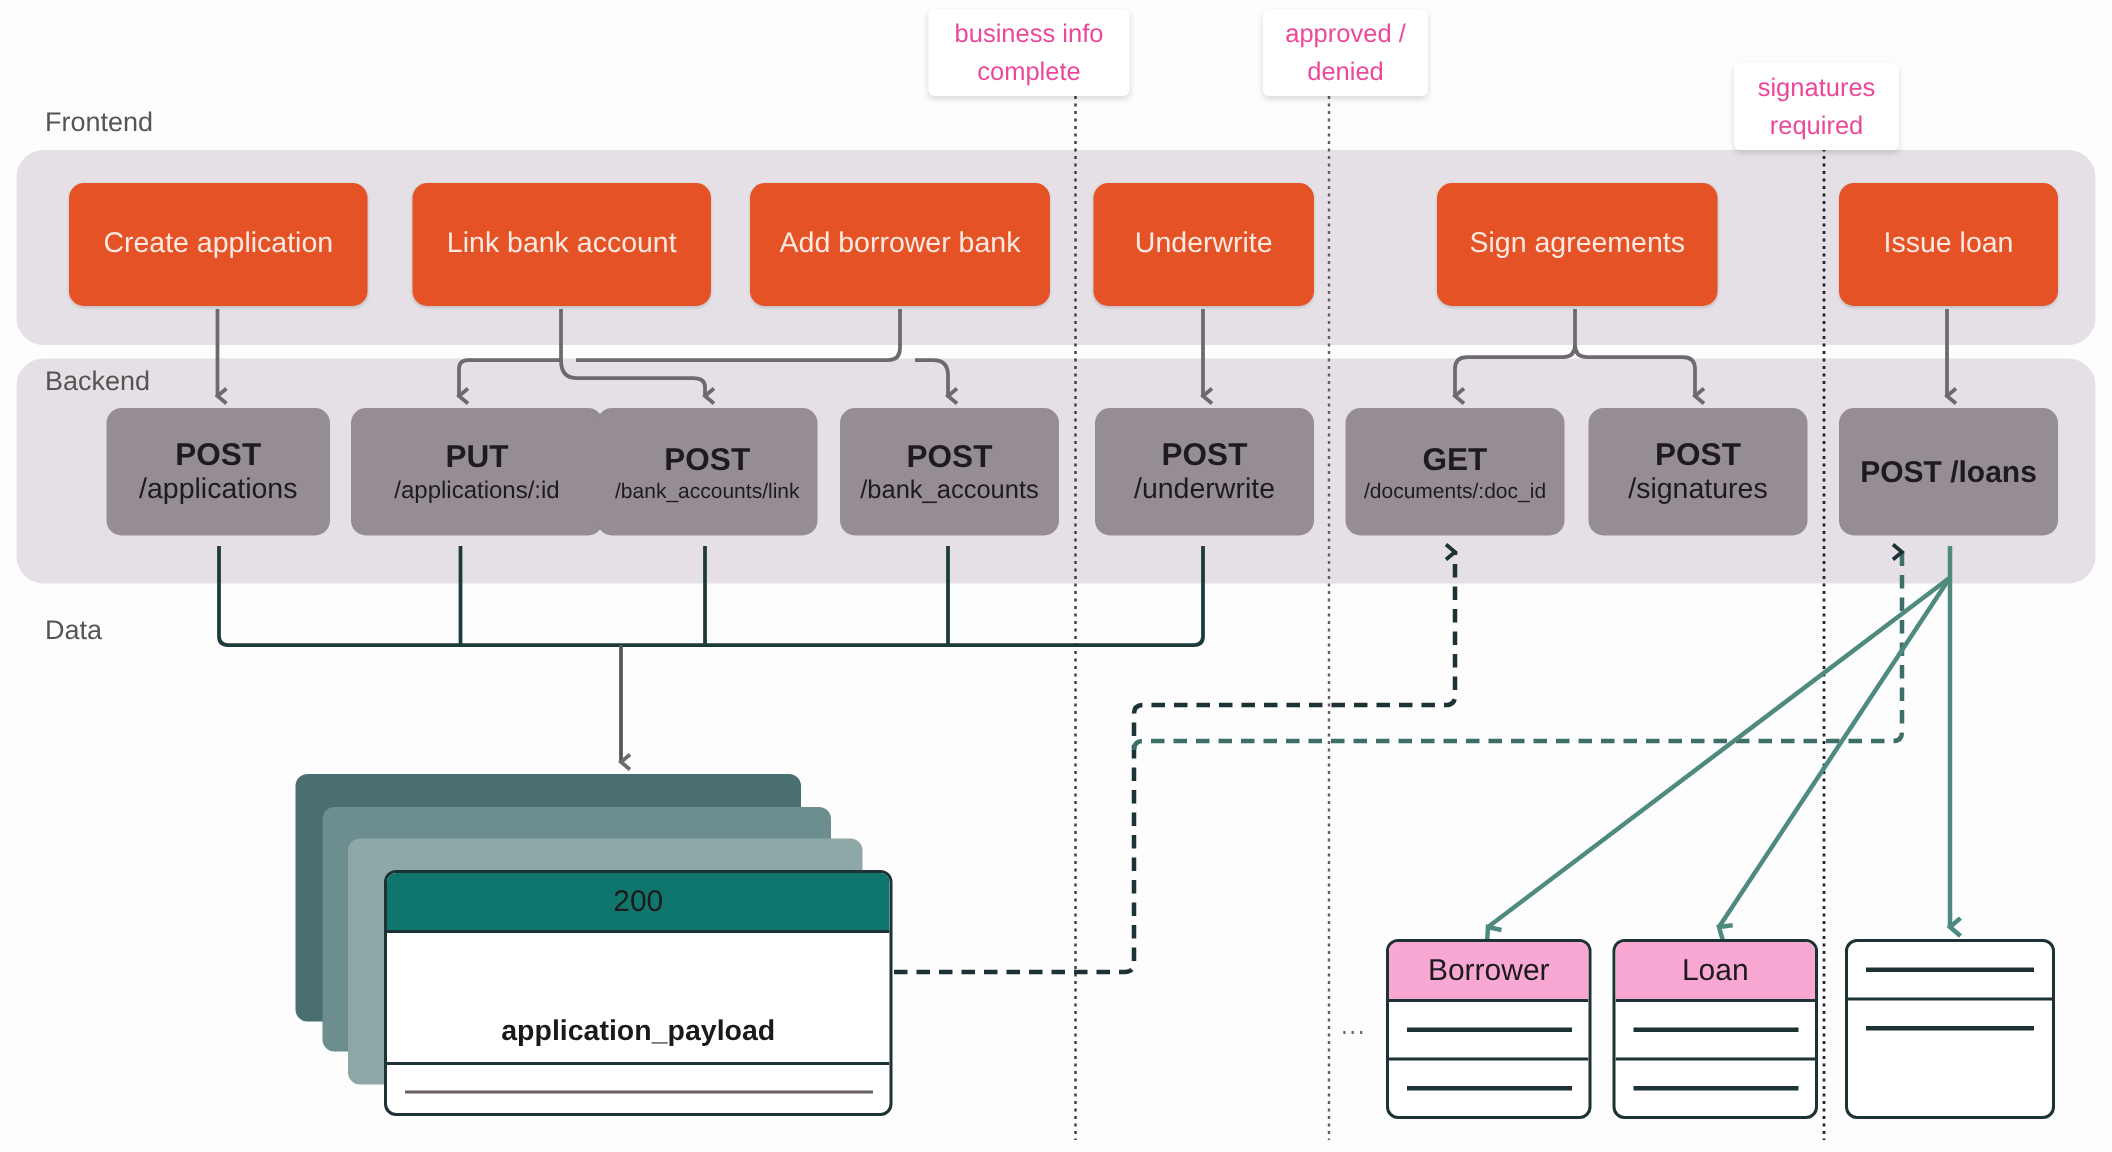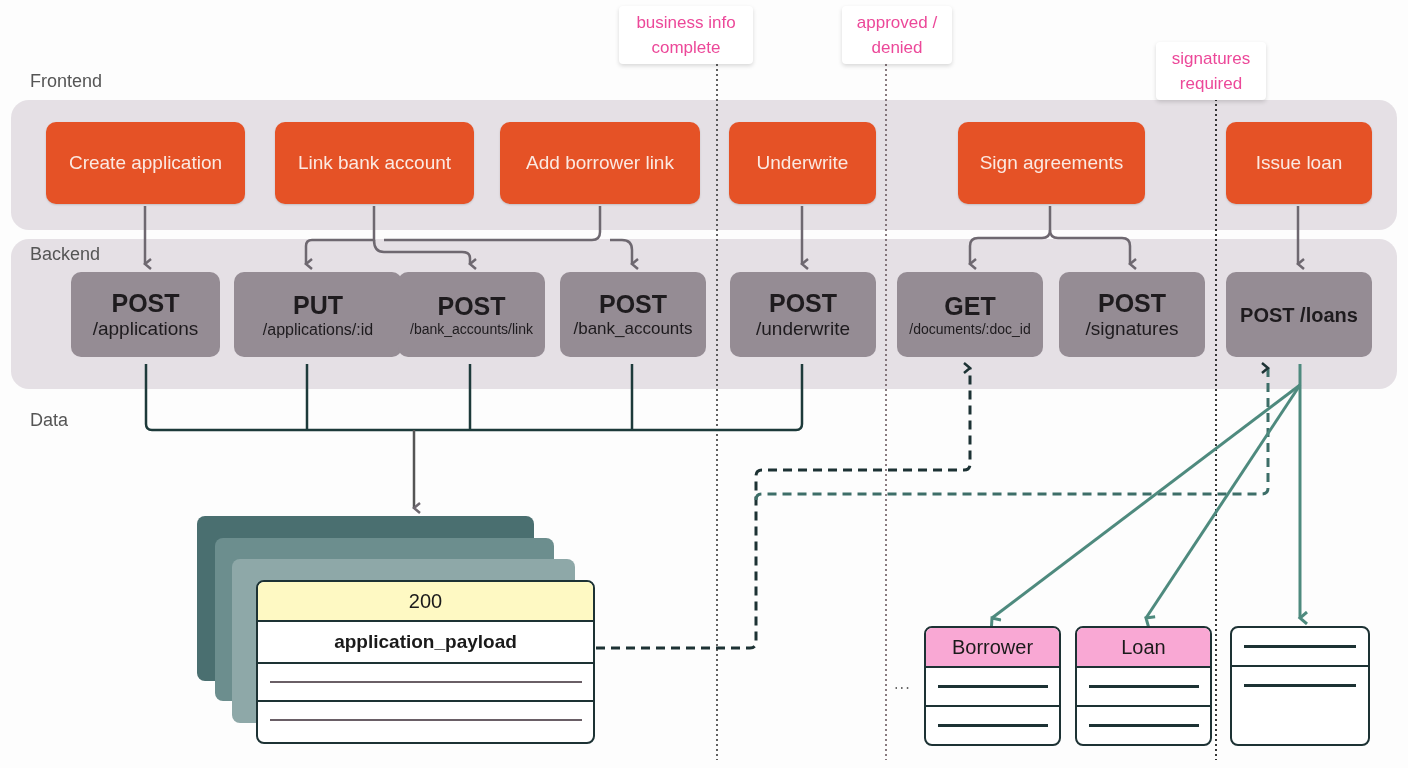--- a/index.html
+++ b/index.html
@@ -1,32 +1,32 @@
 <!DOCTYPE html>
 <html><head>
 <meta charset="utf-8">
 <style>
   html, body { margin: 0; padding: 0; background: #fdfdfd; }
   body { width: 1408px; height: 768px; position: relative; overflow: hidden; font-family: "DejaVu Sans Condensed", "DejaVu Sans", sans-serif; }
   .lane { position: absolute; background: #e5e0e5; border-radius: 18px; }
   .lane-label { position: absolute; font-size: 18px; color: #555; font-family: "Liberation Sans", sans-serif; }
   .fe { position: absolute; background: #e55226; color: #fbe9e2; border-radius: 10px; display: flex; align-items: center; justify-content: center; font-size: 19px; font-family: "Liberation Sans", sans-serif; box-shadow: 0 1px 2px rgba(0,0,0,0.15); }
   .be { position: absolute; background: #958c94; color: #1e1b1e; border-radius: 10px; display: flex; flex-direction: column; align-items: center; justify-content: center; font-family: "Liberation Sans", sans-serif; text-align: center; line-height: 1.2; }
-  .be .m { font-size: 25px; font-weight: bold; }
+  .be .m { font-size: 21px; font-weight: bold; }
   .be .p { font-size: 19px; }
   .be .p.sm { font-size: 14px; }
   .be .one { font-size: 20px; font-weight: bold; }
   .milestone { position: absolute; background: #fff; border-radius: 4px; box-shadow: 0 2px 4px rgba(0,0,0,0.15); font-family: "Liberation Sans", sans-serif; font-size: 17px; text-align: center; line-height: 25px; padding: 4px 8px; color: #ec4899; }
   .card-stack { position: absolute; border-radius: 8px; }
   .table { position: absolute; background: #fff; border: 2.5px solid #1d3234; border-radius: 8px; overflow: hidden; font-family: "Liberation Sans", sans-serif; }
   .table .hdr { background: #f9a8d4; border-bottom: 2.5px solid #1d3234; display: flex; align-items: center; justify-content: center; color: #1b1b1b; font-size: 20px; }
   .table .row { border-bottom: 2.5px solid #1d3234; display: flex; align-items: center; justify-content: center; }
   .table .row:last-child { border-bottom: none; }
   .table .line { height: 2.5px; background: #1d3234; }
-  .payload .hdr { background: #fef9c3; font-size: 20px; }
+  .payload .hdr { background: #0f766e; font-size: 20px; }
   .payload .bold { font-weight: bold; font-size: 19px; color: #1a1a1a; }
   .payload .line { background: #6a5f66; height: 2px; }
   svg.overlay { position: absolute; left: 0; top: 0; pointer-events: none; }
   .ellipsis { position: absolute; color: #666; font-size: 16px; letter-spacing: 1px; }
 </style>
 </head>
 <body>
 
 <div class="lane" style="left:11px; top:100px; width:1386px; height:130px;"></div>
 <div class="lane" style="left:11px; top:239px; width:1386px; height:150px;"></div>
@@ -84,21 +84,21 @@
   <div>approved /</div>
   <div>denied</div>
 </div>
 <div class="milestone" style="left:1156px; top:6px; width:94px;margin-top:36px;">
   <div>signatures</div>
   <div>required</div>
 </div>
 
 <div class="fe" style="left:46px; top:122px; width:199px; height:82px;">Create application</div>
 <div class="fe" style="left:275px; top:122px; width:199px; height:82px;">Link bank account</div>
-<div class="fe" style="left:500px; top:122px; width:200px; height:82px;">Add borrower link</div>
+<div class="fe" style="left:500px; top:122px; width:200px; height:82px;">Add borrower bank</div>
 <div class="fe" style="left:729px; top:122px; width:147px; height:82px;">Underwrite</div>
 <div class="fe" style="left:958px; top:122px; width:187px; height:82px;">Sign agreements</div>
 <div class="fe" style="left:1226px; top:122px; width:146px; height:82px;">Issue loan</div>
 
 <div class="be" style="left:71px; top:272px; width:149px; height:85px;">
   <div class="m">POST</div>
   <div class="p">/applications</div>
 </div>
 <div class="be" style="left:234px; top:272px; width:168px; height:85px;">
   <div class="m">PUT</div>
@@ -127,21 +127,21 @@
 <div class="be" style="left:1226px; top:272px; width:146px; height:85px;">
   <div class="one">POST /loans</div>
 </div>
 
 <div class="card-stack" style="left:197px; top:516px; width:337px; height:165px; background:#4a6f70;"></div>
 <div class="card-stack" style="left:215px; top:538px; width:339px; height:163px; background:#6c8e8e;"></div>
 <div class="card-stack" style="left:232px; top:559px; width:343px; height:164px; background:#8ea8a8;"></div>
 
 <div class="table payload" style="left:256px; top:580px; width:335px; height:160px;">
   <div class="hdr" style="height:38px;">200</div>
-  <div class="row" style="height:40px;">
+  <div class="row" style="height:40px;margin-top:46px;">
     <span class="bold">application_payload</span>
   </div>
   <div class="row" style="height:36px;">
     <div class="line" style="width:312px;"></div>
   </div>
   <div class="row" style="height:36px;">
     <div class="line" style="width:312px;"></div>
   </div>
 </div>
 

